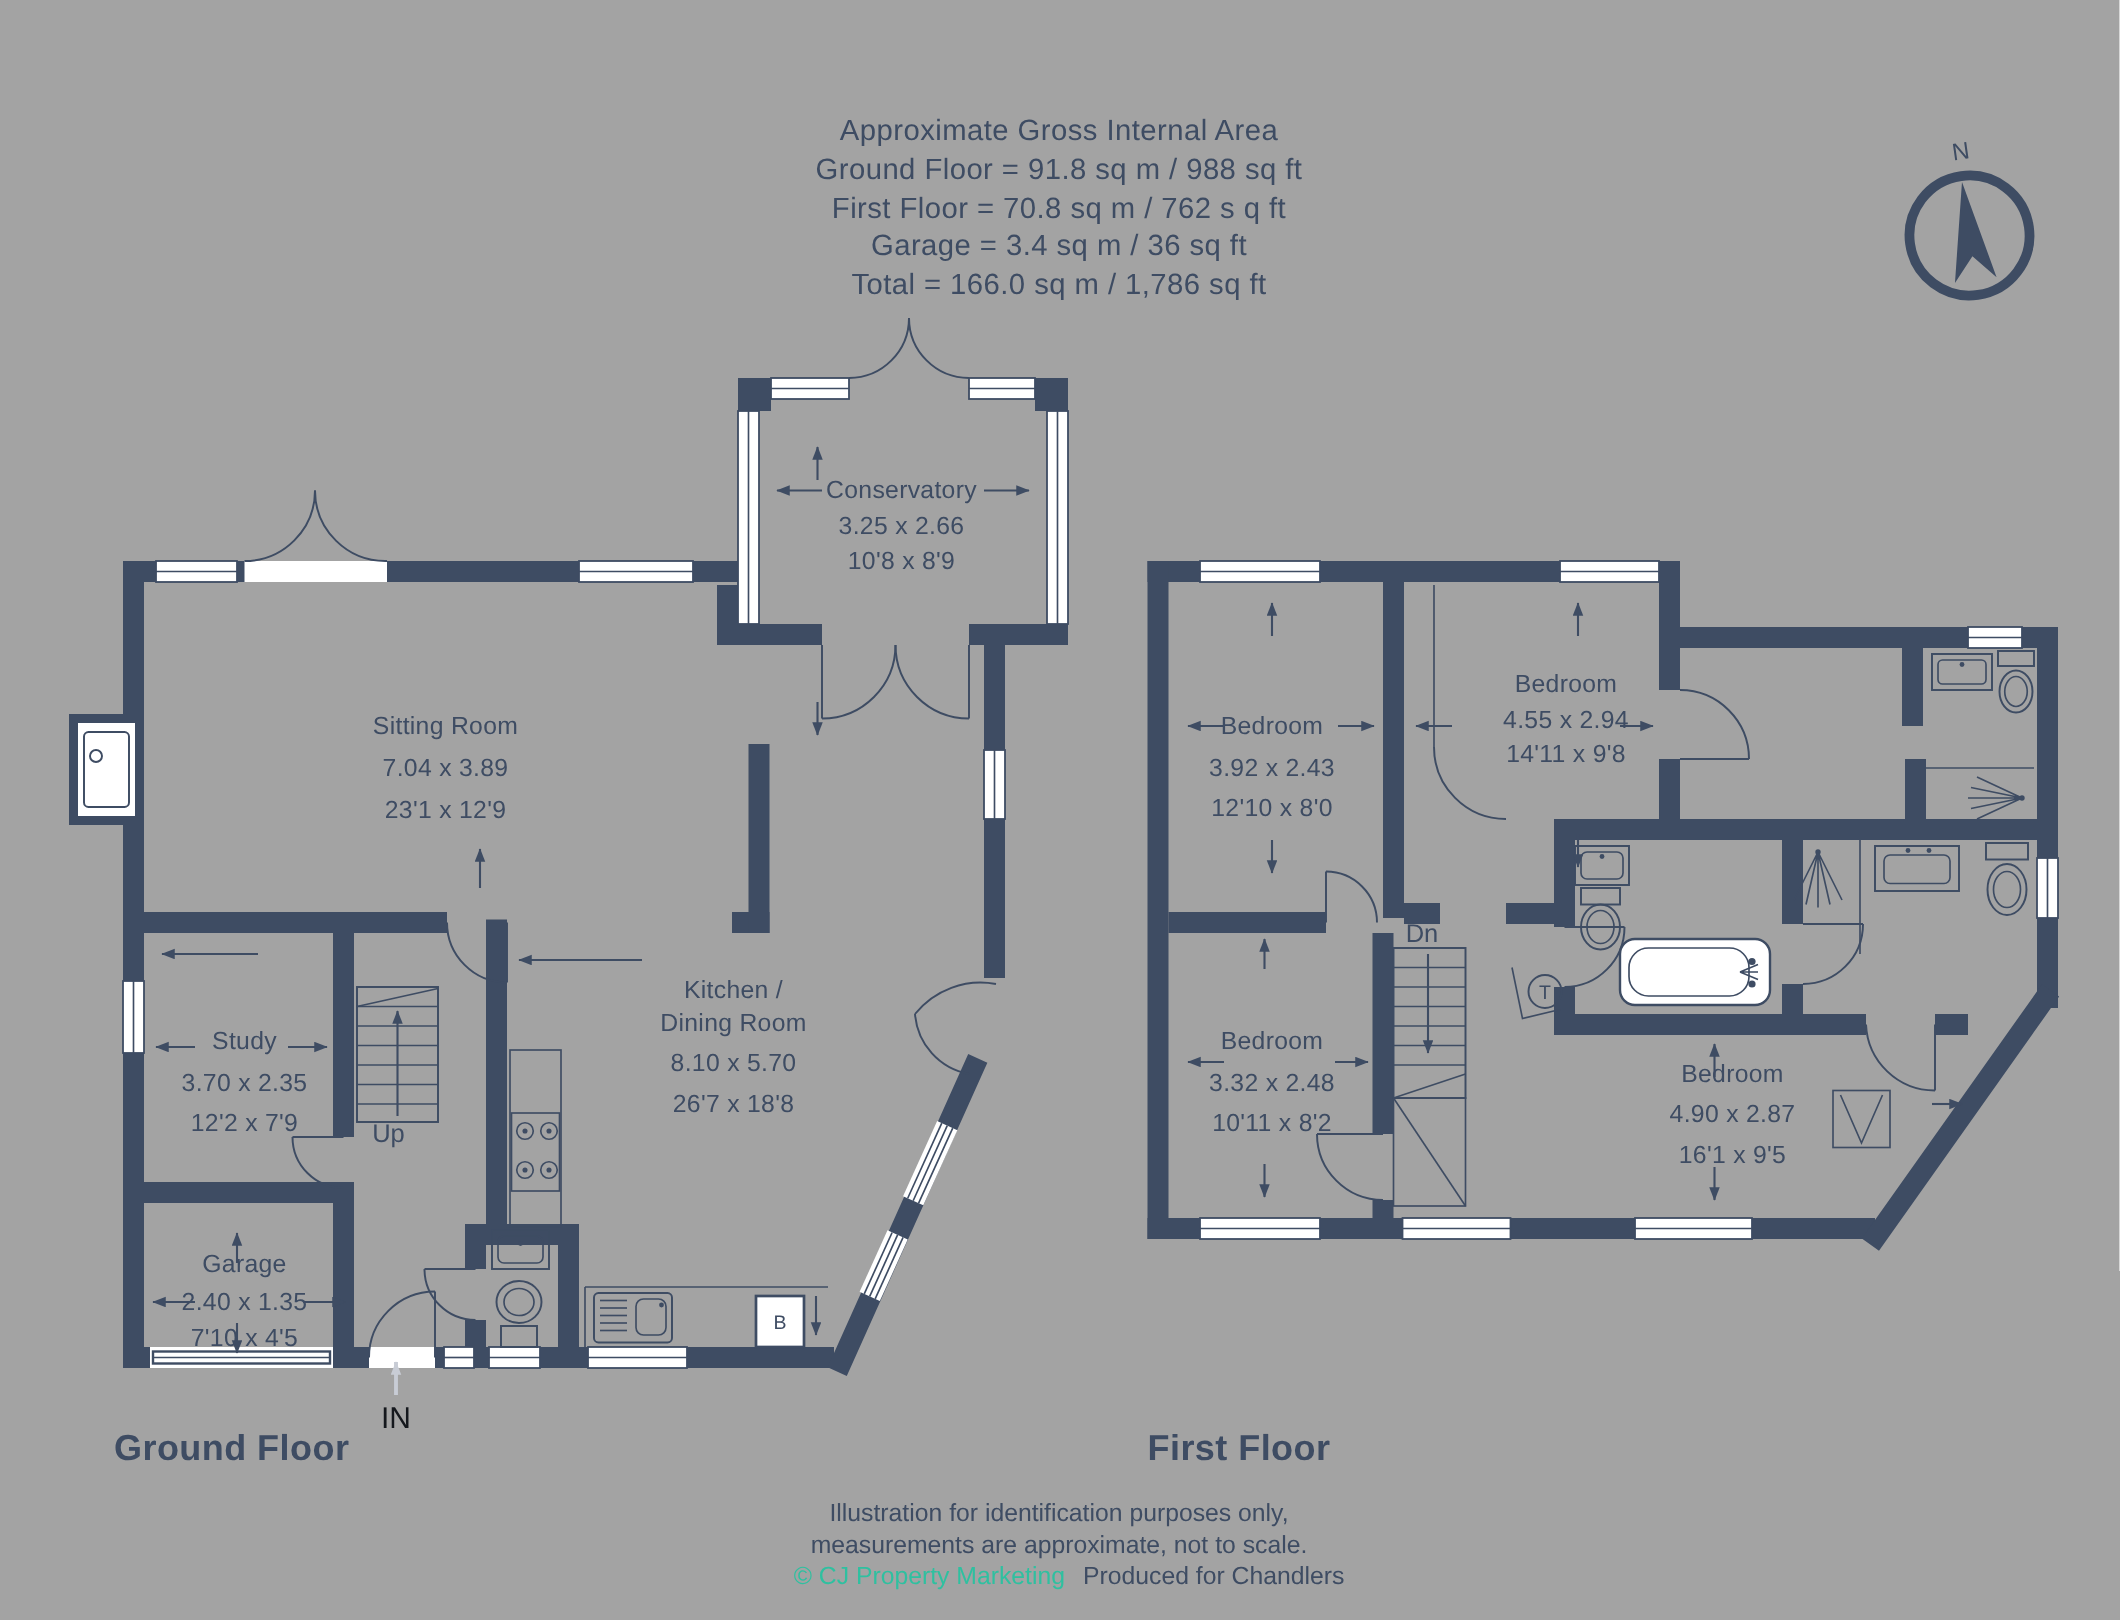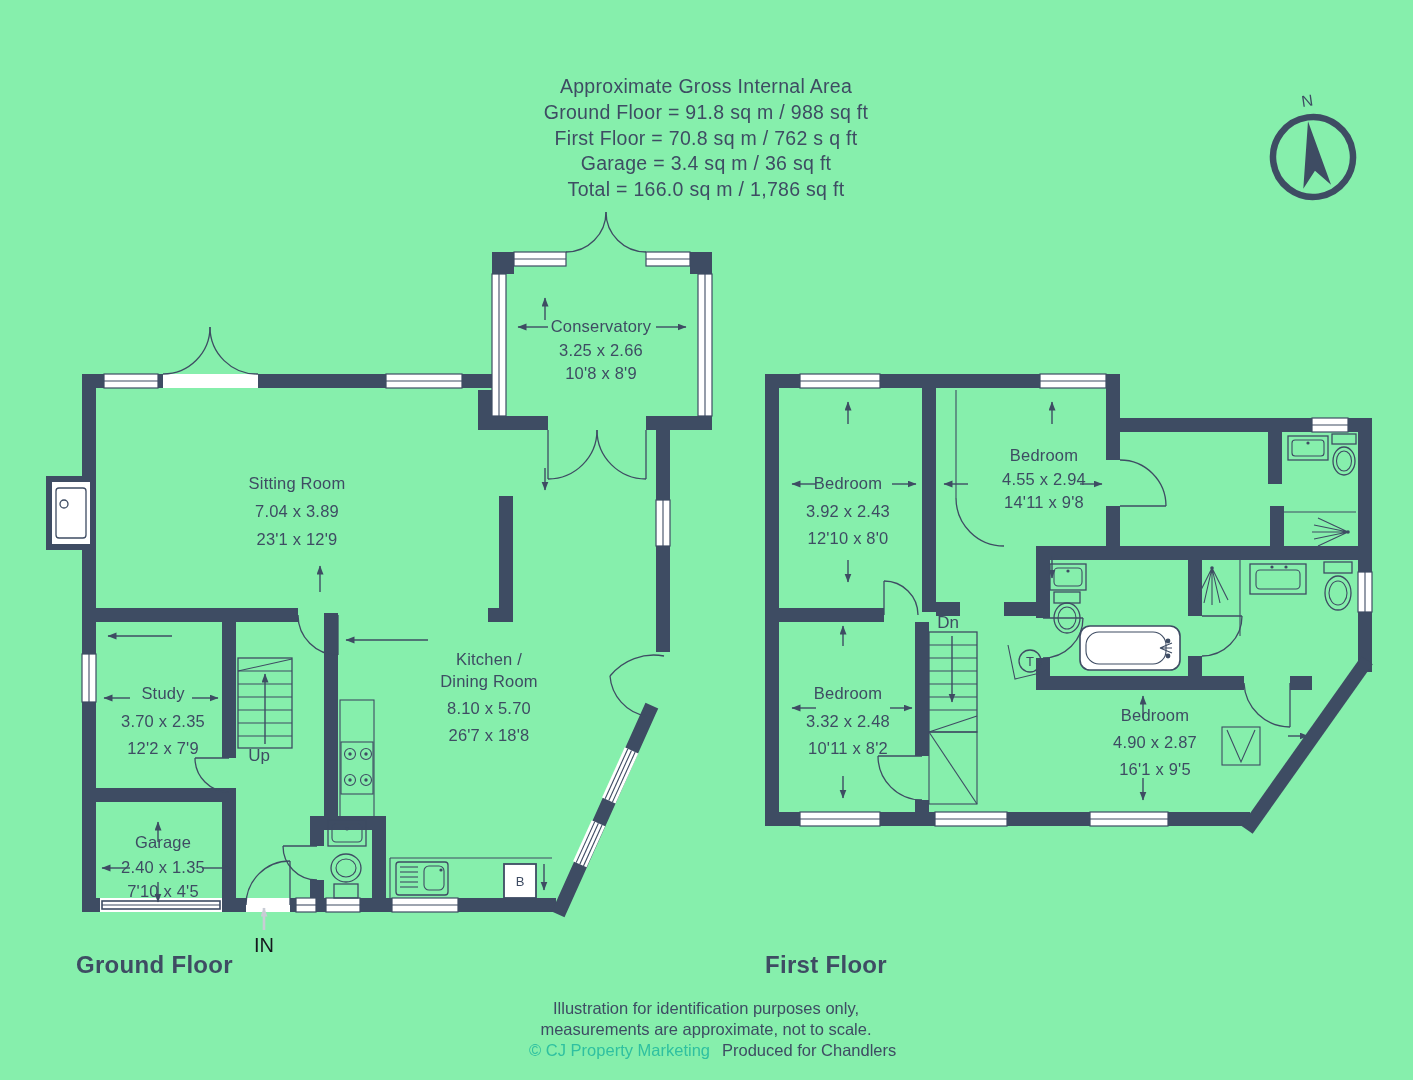--- a/index.html
+++ b/index.html
@@ -1,16 +1,16 @@
 <!DOCTYPE html>
 <html><head>
 <meta charset="utf-8">
 <style>
   html,body{margin:0;padding:0;background:#ffffff;}
-  .page{width:1413px;height:1080px;position:relative;background:#86efac;font-family:"Liberation Sans",sans-serif;}
+  .page{width:1413px;height:1080px;position:relative;background:#a3a3a3;font-family:"Liberation Sans",sans-serif;}
   svg{display:block}
   .w{fill:#3E4C63}
   .ln{stroke:#3E4C63;stroke-width:1.3;fill:none}
   .ln2{stroke:#3E4C63;stroke-width:1.6;fill:#fff}
   .thin{stroke:#3E4C63;stroke-width:1.1;fill:none}
   .dim{stroke:#3E4C63;stroke-width:1.4;fill:none;marker-end:url(#mN)}
   .wnr{fill:#ffffff;stroke:#3E4C63;stroke-width:1.2}
   .wall-line{stroke:#3E4C63;stroke-width:14;stroke-linecap:square}
   text{fill:#3E4C63;font-family:"Liberation Sans",sans-serif}
   .hdr{font-size:19.5px;text-anchor:middle;letter-spacing:.3px}

